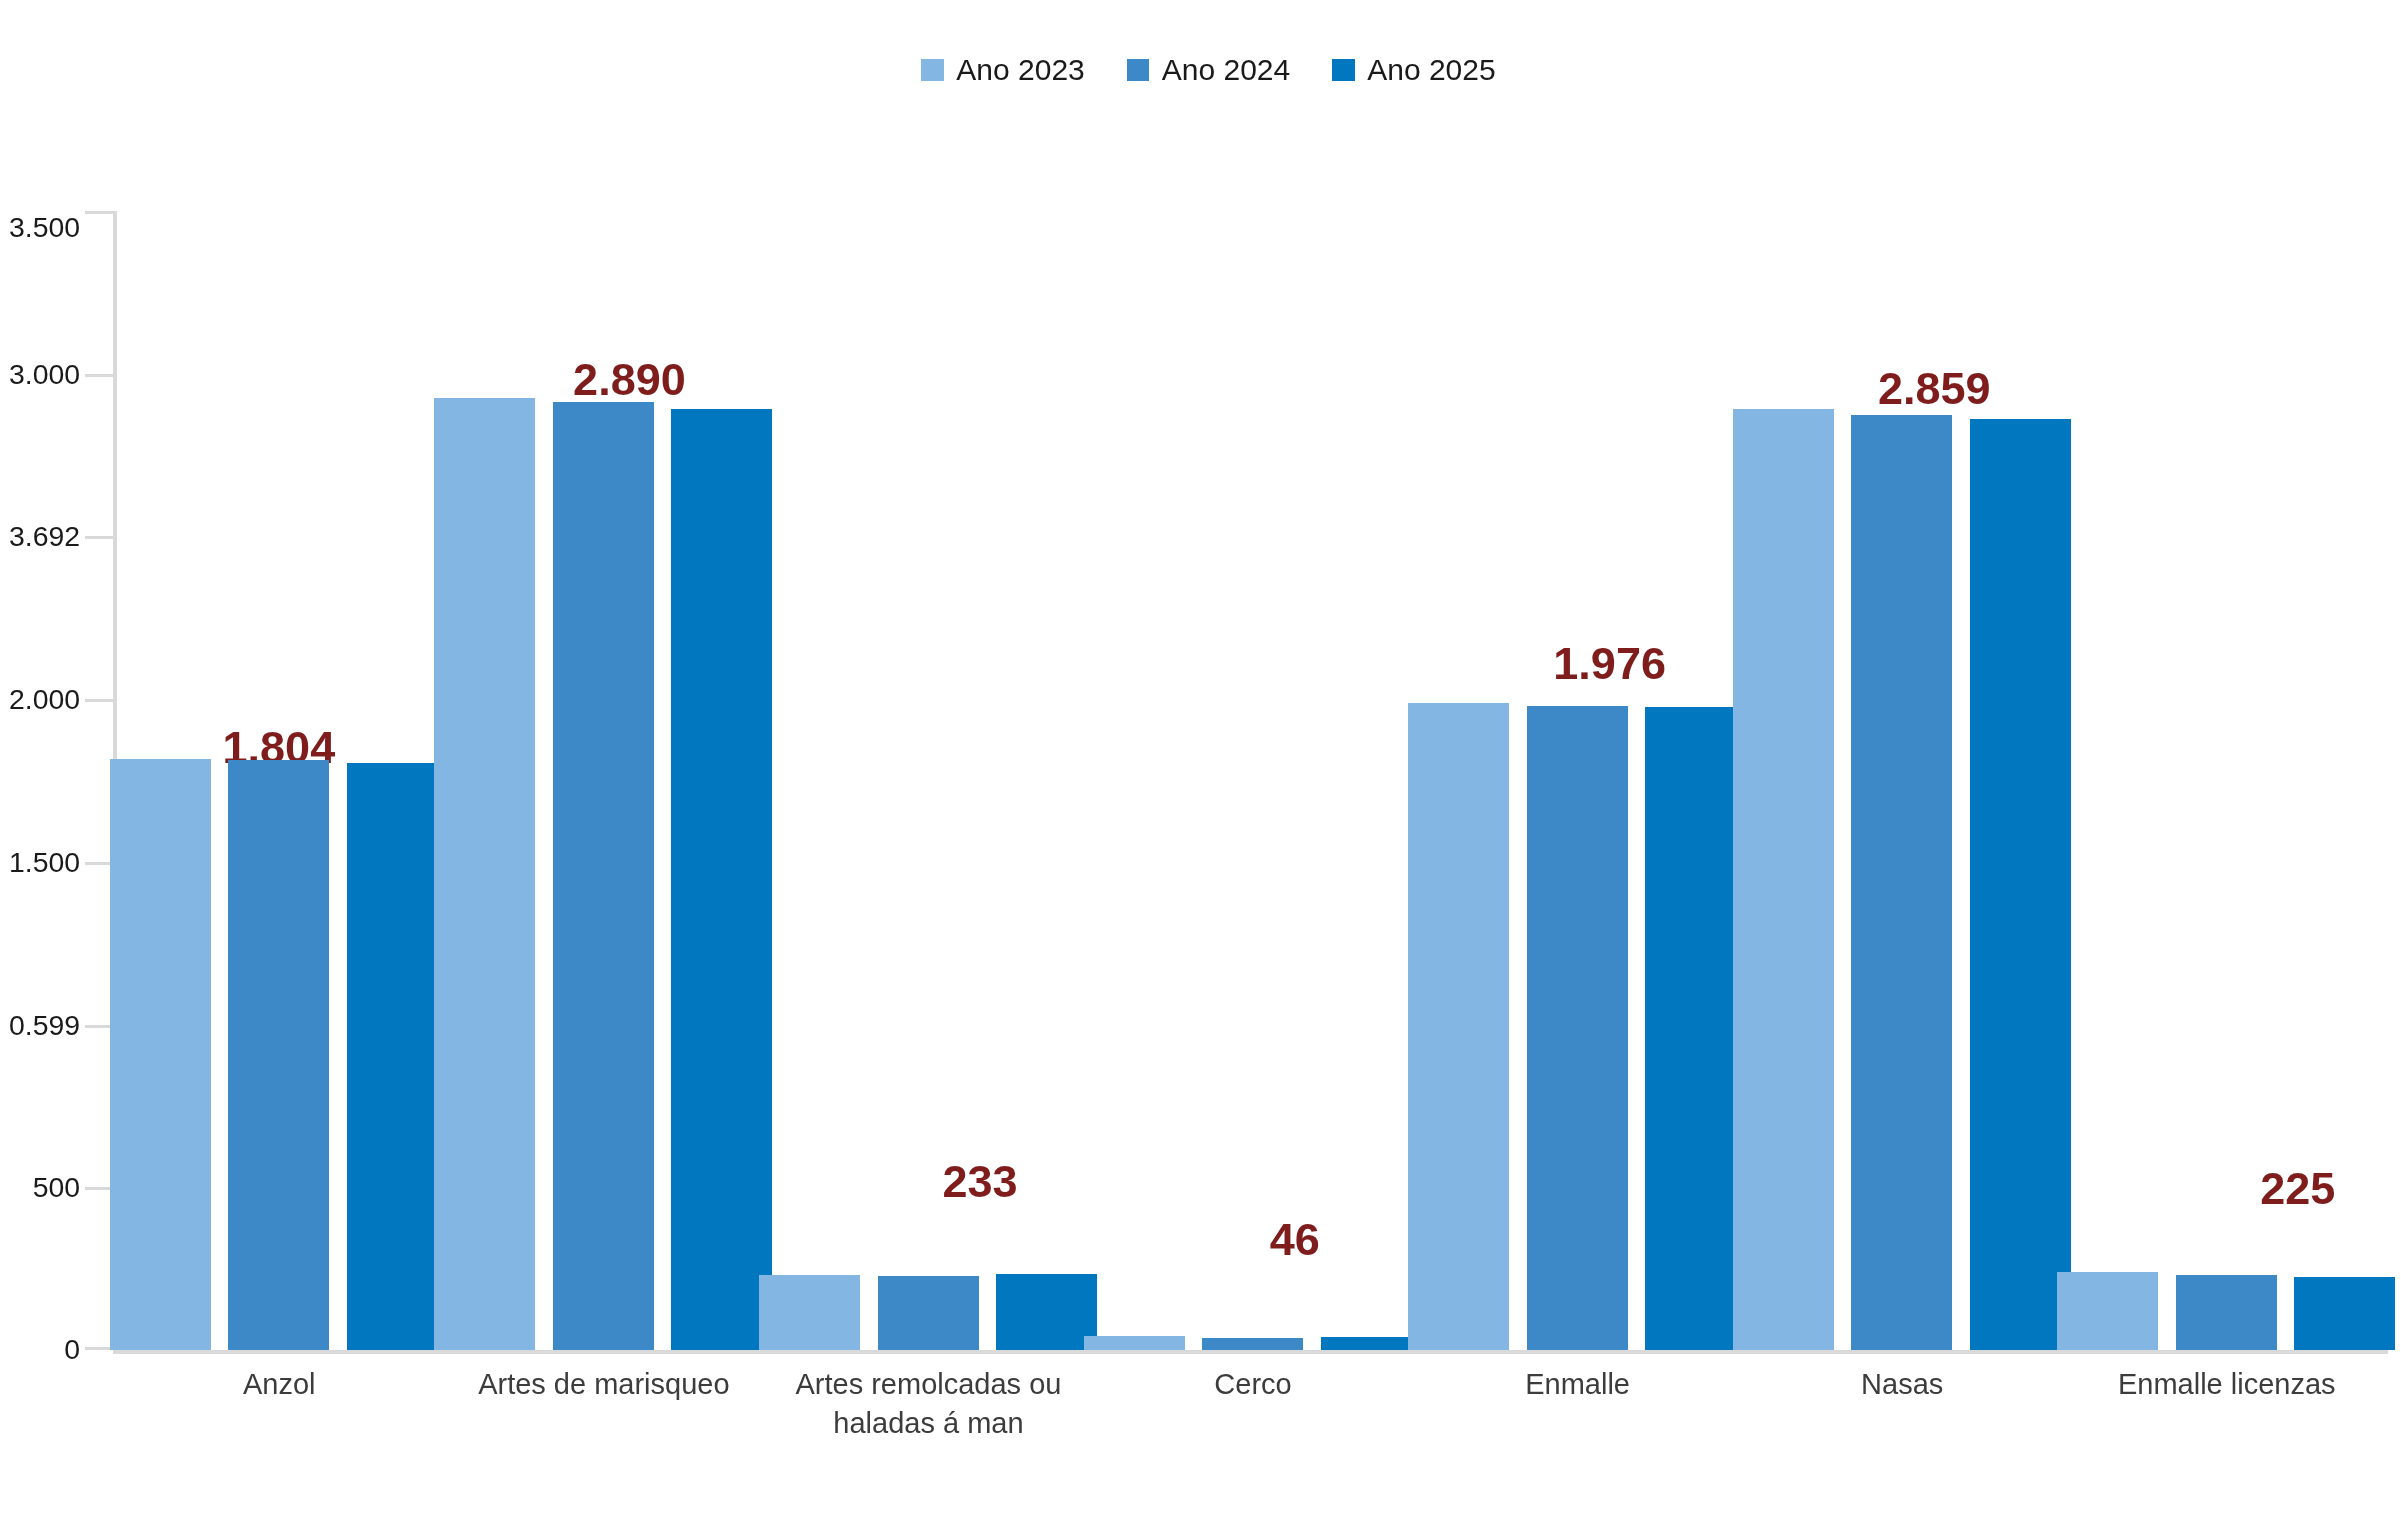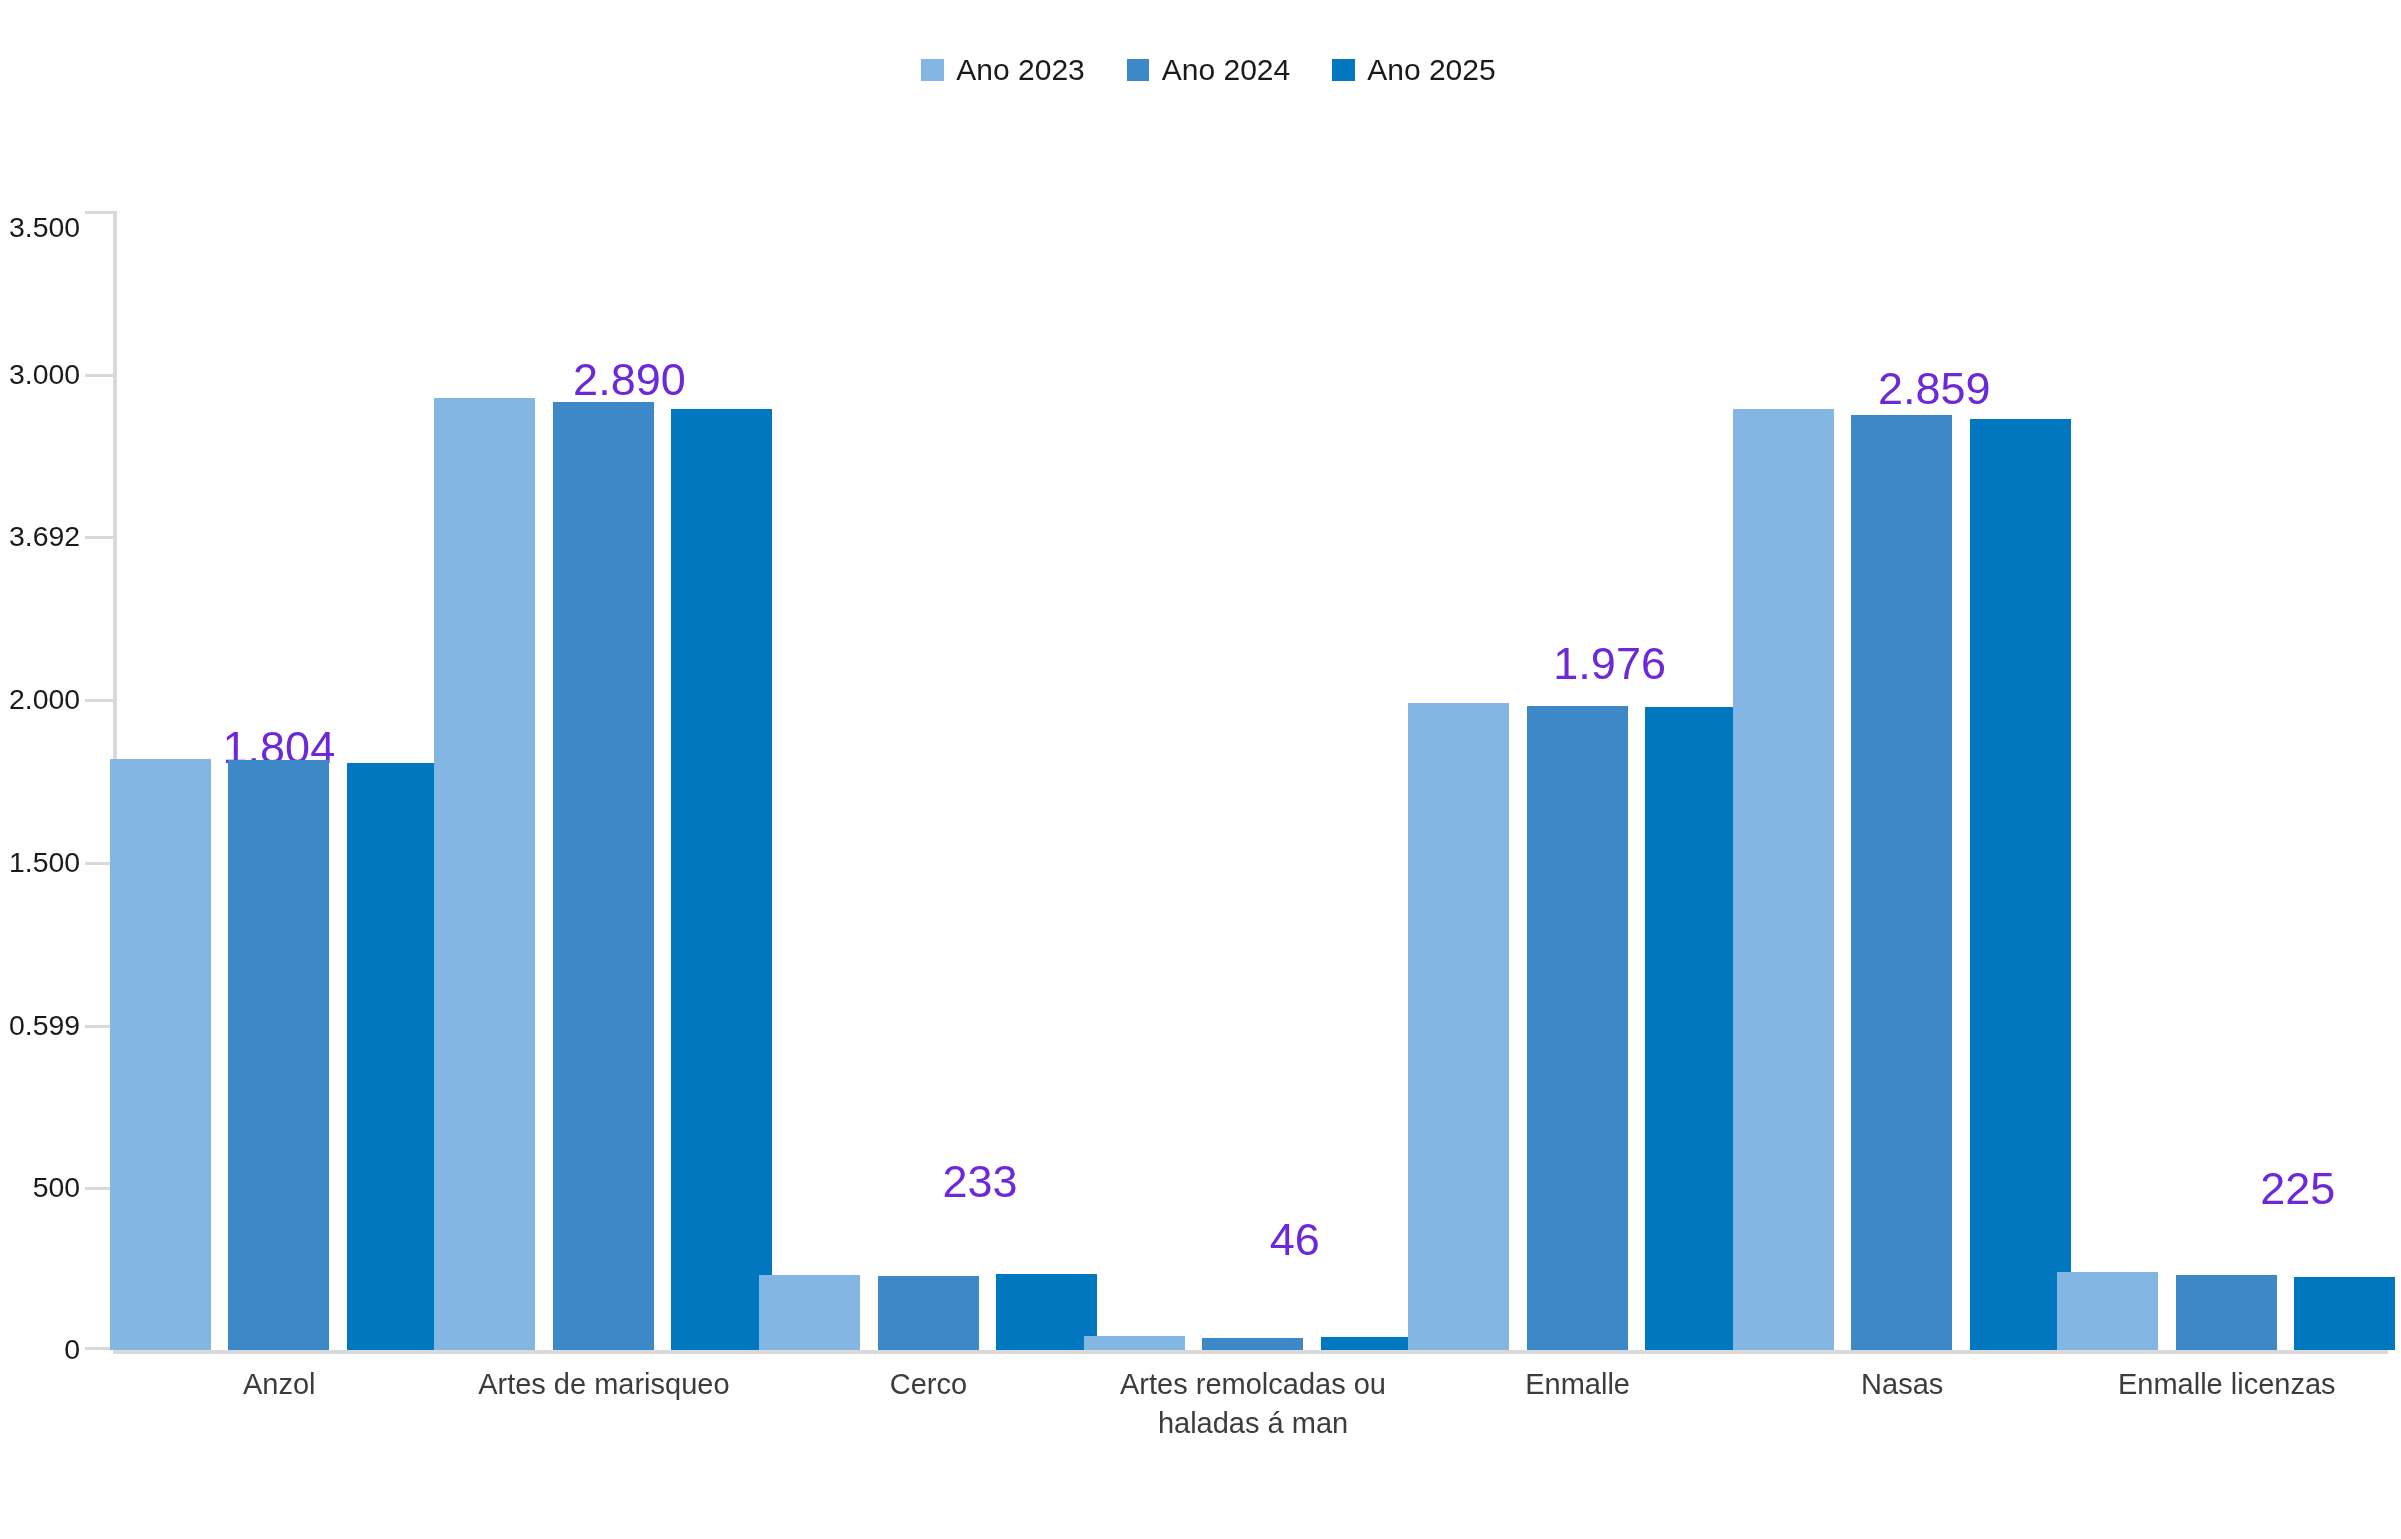--- a/index.html
+++ b/index.html
@@ -137,22 +137,22 @@
     flex: 0 0 101px;
   }
   .bar.y2023 { background: #84b6e3; }
   .bar.y2024 { background: #3d89c8; }
   .bar.y2025 { background: #0077bf; }
 
   .value-label {
     position: absolute;
     font-size: 45px;
     line-height: 45px;
-    font-weight: normal;
-    color: #6d28d9;
+    font-weight: bold;
+    color: #7f1d1d;
     white-space: nowrap;
     transform: translateX(-50%);
   }
 
   
   #x-labels {
     position: absolute;
     left: 117px;
     top: 1365px;
     width: 2272px;
@@ -282,27 +282,27 @@
   </div>
 
   <div id="x-labels">
     <div class="xlab-cell">
       <span>Anzol</span>
     </div>
     <div class="xlab-cell">
       <span>Artes de marisqueo</span>
     </div>
     <div class="xlab-cell">
-      <span>Cerco</span>
-    </div>
-    <div class="xlab-cell">
       <span>Artes remolcadas ou</span>
       <span class="line2">haladas á man</span>
     </div>
     <div class="xlab-cell">
+      <span>Cerco</span>
+    </div>
+    <div class="xlab-cell">
       <span>Enmalle</span>
     </div>
     <div class="xlab-cell">
       <span>Nasas</span>
     </div>
     <div class="xlab-cell">
       <span>Enmalle licenzas</span>
     </div>
   </div>
 

